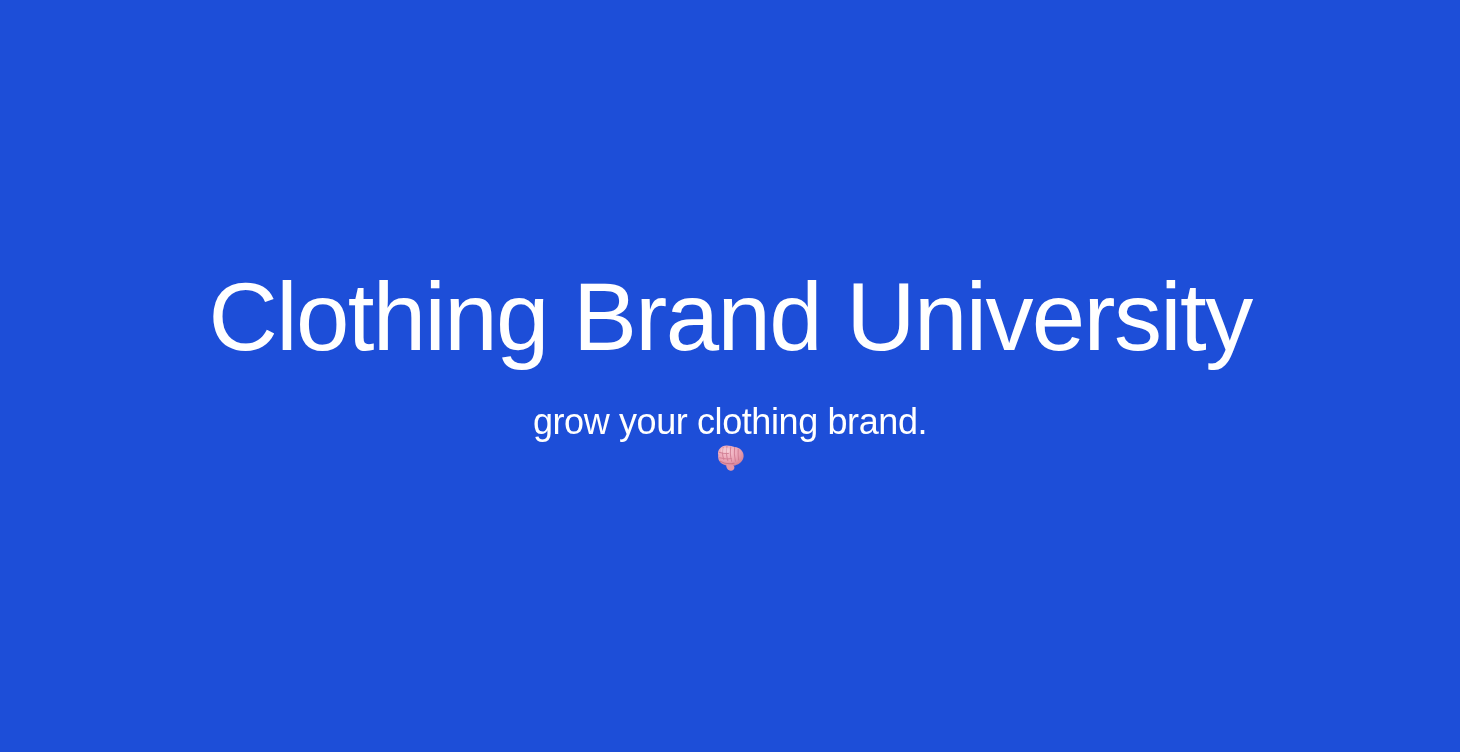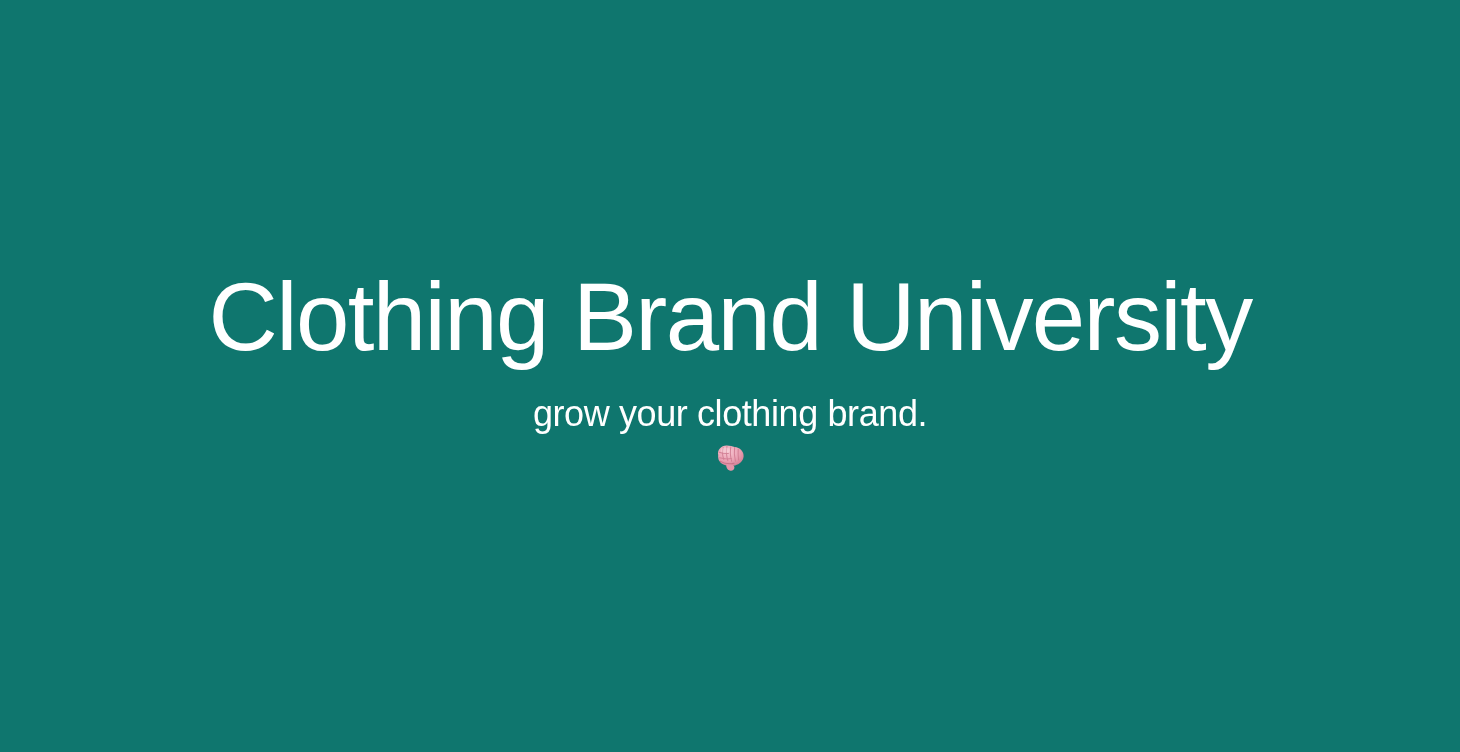--- a/index.html
+++ b/index.html
@@ -47,21 +47,21 @@
     font-family: "Liberation Sans", "DejaVu Sans", sans-serif;
     font-size: 96px;
     line-height: 96px;
     font-weight: 400;
     letter-spacing: -1.6px;
     white-space: nowrap;
     -webkit-font-smoothing: antialiased;
   }
 
   .hero-subtitle {
-    margin: 0;
+    margin: 8px;
     padding: 0;
     position: absolute;
     left: 0;
     right: 0;
     top: 394px;
     text-align: center;
     color: #ffffff;
     font-family: "Liberation Sans", "DejaVu Sans", sans-serif;
     font-size: 36px;
     line-height: 40px;
@@ -84,21 +84,21 @@
   }
   .hero-emoji svg {
     display: block;
     width: 34px;
     height: 31px;
   }
 </style>
 </head>
 <body>
 
-<div id="hero-page" style="background: #0f766e;">
+<div id="hero-page" style="background: #1d4ed8;">
   <div id="hero-stack">
 
     <h1 class="hero-title" style="color: rgb(255, 255, 255);">Clothing Brand University</h1>
 
     <p class="hero-subtitle" style="color: rgb(255, 255, 255);">grow your clothing brand.</p>
 
     <div class="hero-emoji" aria-label="brain">
       <svg viewBox="0 0 34 31" xmlns="http://www.w3.org/2000/svg">
         <defs>
           <radialGradient id="brainGrad" cx="38%" cy="30%" r="80%">

